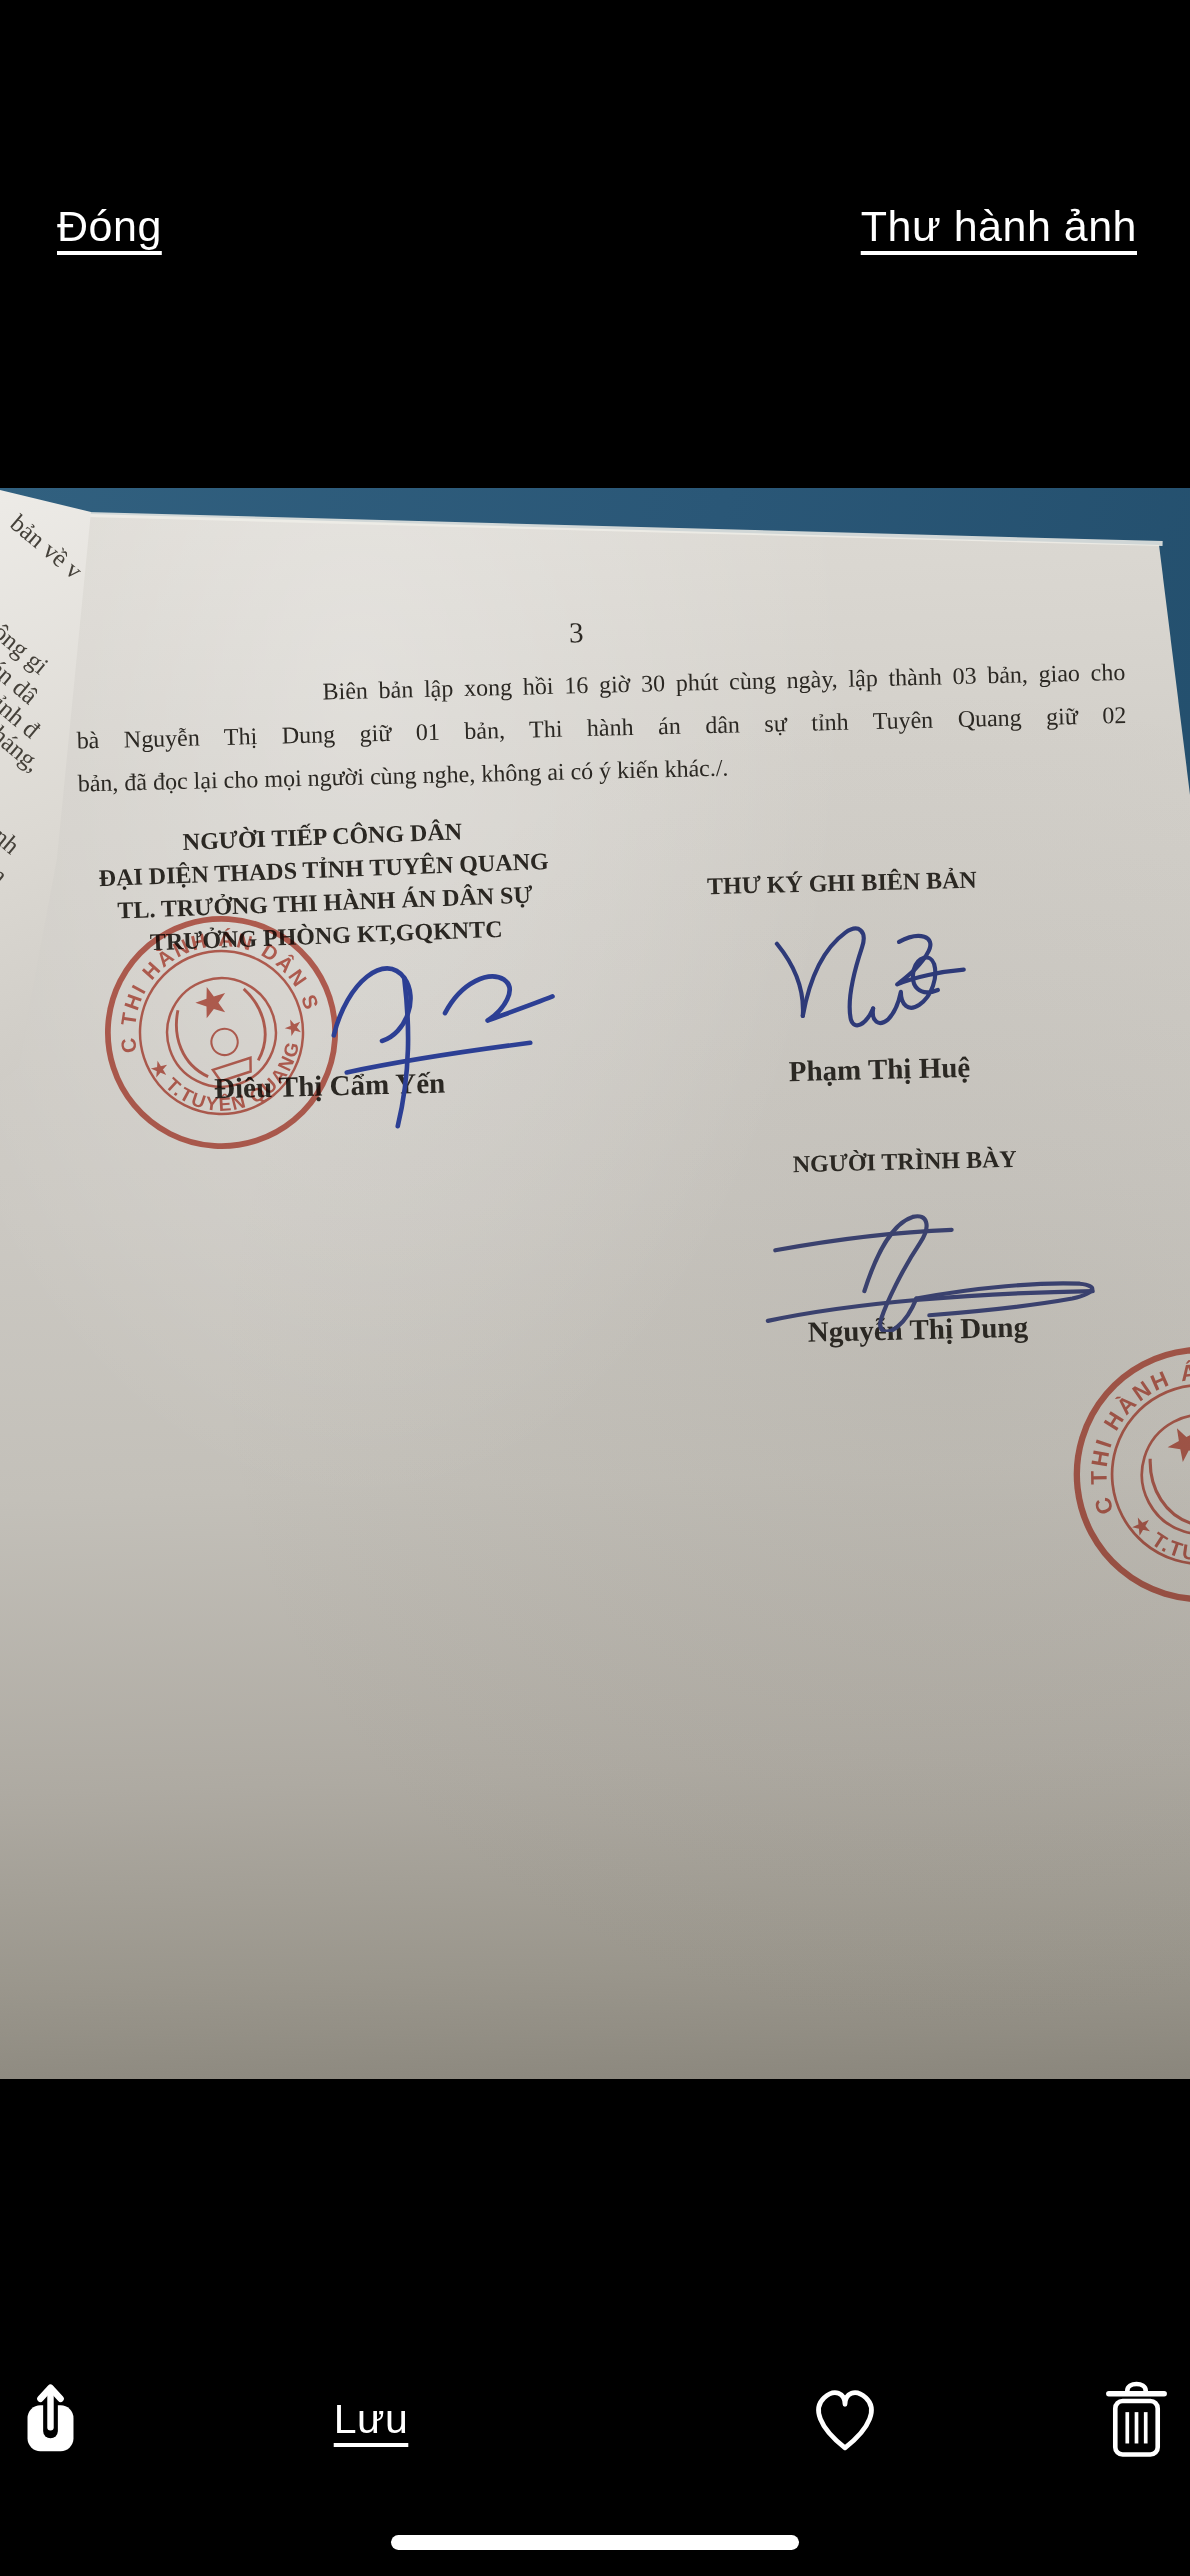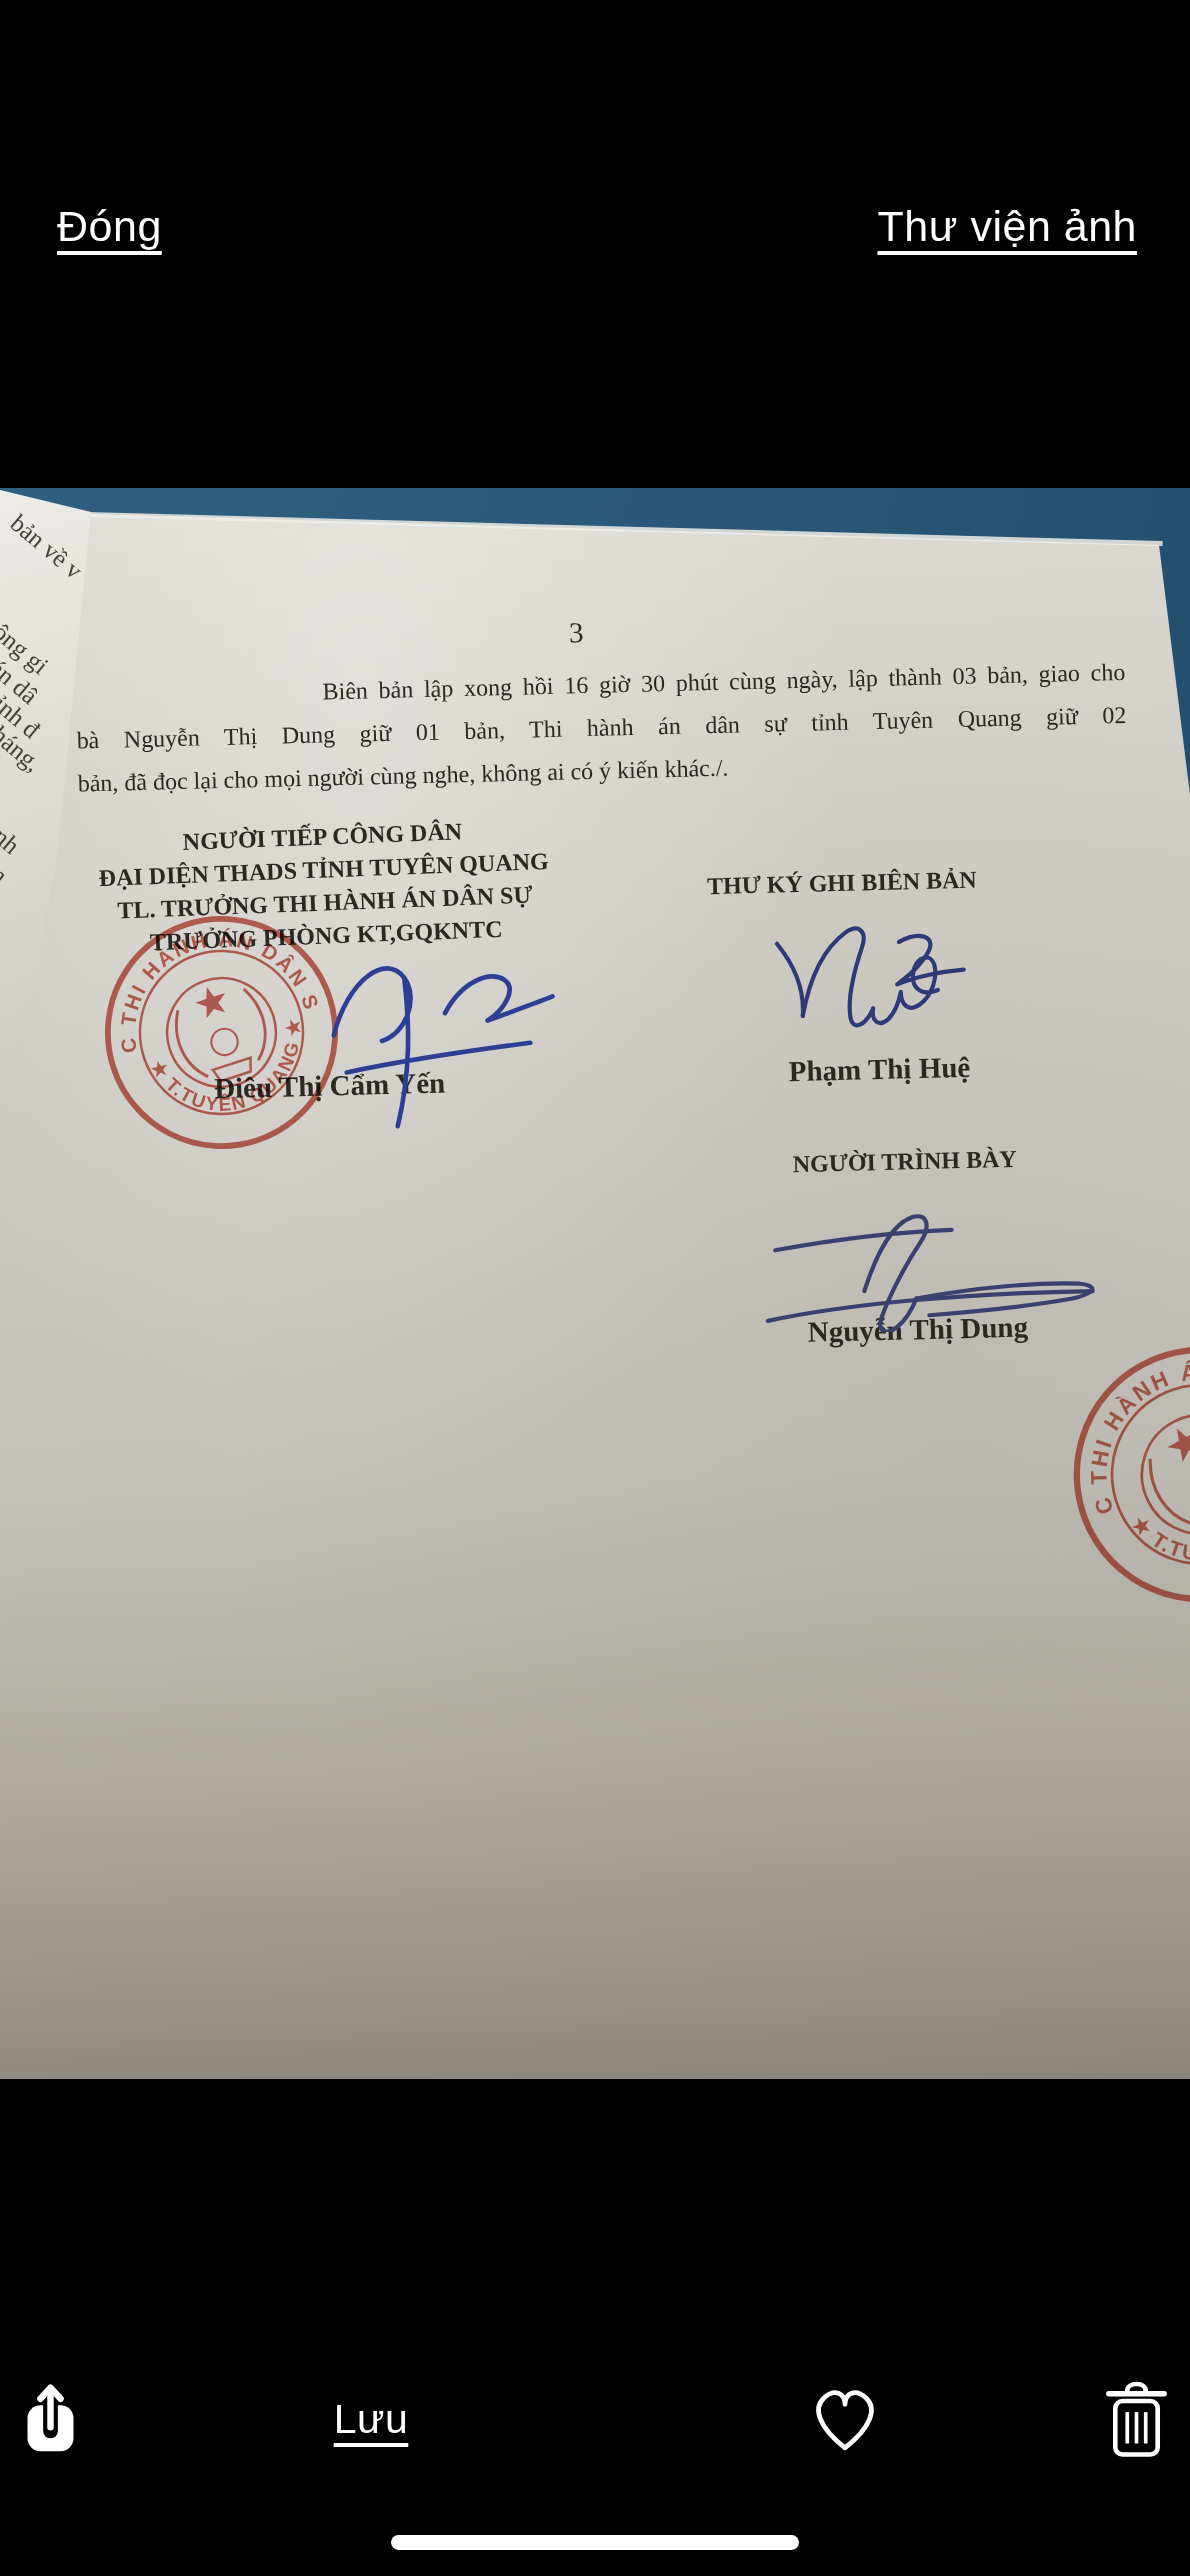--- a/index.html
+++ b/index.html
@@ -70,21 +70,21 @@
   .trash-btn{left:1105px;top:299px;width:63px;height:83px;}
   .home-ind{left:391px;top:456px;width:408px;height:15px;border-radius:7.4px;background:#fff;}
 
   svg text{font-family:"Liberation Sans",sans-serif;}
 </style>
 </head>
 <body>
 
 <div class="abs top-bar">
   <div class="abs nav-text nav-underline close-btn">Đóng</div>
-  <div class="abs nav-text nav-underline library-btn">Thư viện ảnh</div>
+  <div class="abs nav-text nav-underline library-btn">Thư hành ảnh</div>
 </div>
 
 <div class="abs photo">
 
   <div class="abs paper"></div>
   <div class="abs edge-hl"></div>
 
   <div class="abs doc">
     <div class="abs pgnum">3</div>
     <div class="abs speck"></div>

